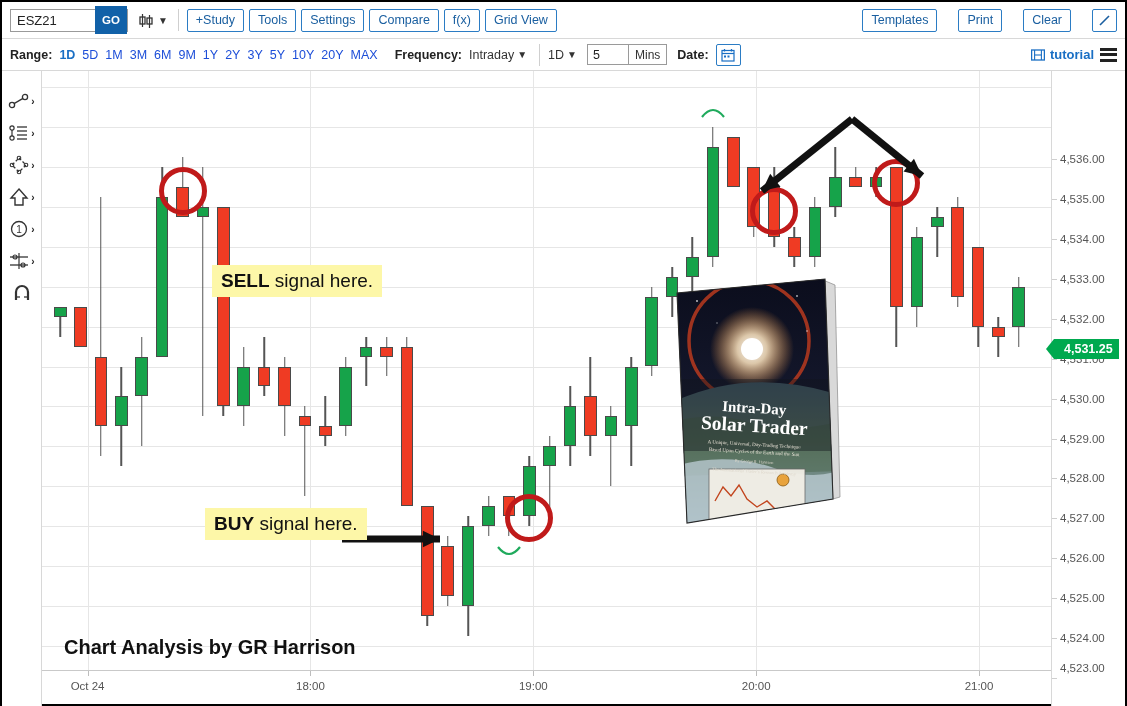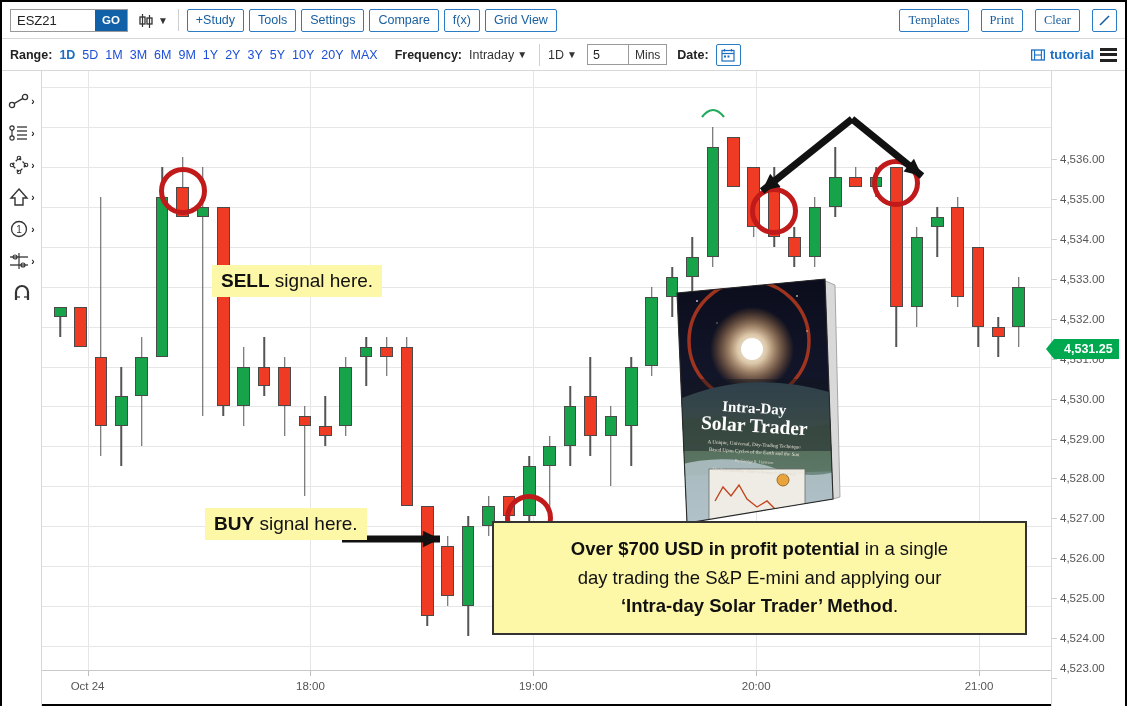--- a/index.html
+++ b/index.html
@@ -24,34 +24,34 @@
     display: flex; align-items: center;
     border: 1px solid #9a9a9a; height: 23px; margin-right: 6px;
   }
   .symbol-input {
     width: 84px; height: 21px; border: none; outline: none;
     font-size: 13px; padding-left: 6px; color: #222;
     font-family: "Liberation Sans", sans-serif; background: #fff;
   }
   .go-btn {
     background: #1161a8; color: #fff; font-size: 11.5px; font-weight: bold;
-    height: 21px; padding: 0 7px; border: none; cursor: pointer;
+    height: 28px; padding: 0 7px; border: none; cursor: pointer;
     display: flex; align-items: center; font-family: "Liberation Sans", sans-serif;
   }
   .candle-ico { display: flex; align-items: center; margin: 0 2px 0 4px; cursor: pointer; }
   .chev { font-size: 10px; color: #333; margin-left: 3px; }
   .divider-v { width: 1px; height: 22px; background: #cfcfcf; margin: 0 8px; }
   .tb-btn {
     border: 1px solid #2b7cc4; color: #1a5fa0; background: #fff;
     font-size: 12.5px; height: 23px; padding: 0 8px; margin-right: 5px;
     border-radius: 2px; cursor: pointer; display: flex; align-items: center;
     font-family: "Liberation Sans", sans-serif; white-space: nowrap;
   }
   .tb-right { margin-left: auto; display: flex; align-items: center; }
-  .tb-right .tb-btn { margin-right: 12px; font-family: Liberation Serif, serif; }
+  .tb-right .tb-btn { margin-right: 21px; }
   .pencil-btn {
     border: 1px solid #2b7cc4; width: 25px; height: 23px; background: #fff;
     display: flex; align-items: center; justify-content: center; cursor: pointer;
     border-radius: 2px; margin-right: 0;
   }
 
   
   .rangebar {
     position: relative; height: 32px; width: 100%;
     border-bottom: 1px solid #d8d8d8;
@@ -375,20 +375,21 @@
               <line x1="810" y1="48" x2="880" y2="105" stroke="#111" stroke-width="7"></line>
               <polygon points="880,105 861.5151342719537,100.60571518718935 871.9517847437436,87.788776011307" fill="#111"></polygon>
             </g>
             <g>
               <line x1="300" y1="468" x2="398" y2="468" stroke="#111" stroke-width="7"></line>
               <polygon points="398,468 380.89150505529915,476.26434514811336 380.89150505529915,459.73565485188664" fill="#111"></polygon>
             </g>
           </svg>
 
 
+        <div class="plain-note" style="left:22px; top:565px;">Chart Analysis by GR Harrison</div>
 
         <div class="note" style="left:170px; top:194px;">
           <b>SELL</b><span> signal here.</span>
         </div>
 
 
         <div class="note" style="left:163px; top:437px;">
           <b>BUY</b><span> signal here.</span>
         </div>
 
@@ -439,29 +440,20 @@
 
             <text x="97" y="142" font-size="15" font-weight="bold" fill="#fff" text-anchor="middle" font-family="Liberation Serif, serif" transform="rotate(3.4 97 142)">Intra-Day</text>
             <text x="97" y="161" font-size="19.5" font-weight="bold" fill="#fff" text-anchor="middle" font-family="Liberation Serif, serif" transform="rotate(3.4 97 161)">Solar Trader</text>
             <text x="97" y="175" font-size="5.1" fill="#e8e2d6" text-anchor="middle" font-family="Liberation Serif, serif" transform="rotate(3.4 97 175)">A Unique, Universal, Day-Trading Technique</text>
             <text x="97" y="182.5" font-size="5.1" fill="#e8e2d6" text-anchor="middle" font-family="Liberation Serif, serif" transform="rotate(3.4 97 182.5)">Based Upon Cycles of the Earth and the Sun</text>
             <text x="97" y="192" font-size="4.2" fill="#ded8cc" text-anchor="middle" font-family="Liberation Serif, serif" transform="rotate(3.4 97 192)">By George R. Harrison</text>
             <text x="97" y="202" font-size="4.6" fill="#ded8cc" text-anchor="middle" font-family="Liberation Serif, serif" transform="rotate(3.4 97 202)">The International Trader's Research Academy</text>
           </svg>
         </div>
 
-        <div class="promo" style="left:450px; top:450px; width:535px;">
-          <div>
-            <b>Over $700 USD in profit potential</b><span> in a single</span>
-          </div>
-          <div>day trading the S&amp;P E-mini and applying our</div>
-          <div>
-            <b>‘Intra-day Solar Trader’ Method</b><span>.</span>
-          </div>
-        </div>
       <div class="candle" style="left: 11.8752px; width: 12.6454px; top: 0px; height: 599px;">
             <div class="wick" style="top: 235.607px; height: 29.95px;"></div>
             <div class="body up" style="top: 235.607px; height: 9.98333px;"></div>
           </div>
           <div class="candle" style="left: 32.271px; width: 12.6454px; top: 0px; height: 599px;">
             <div class="wick" style="top: 235.607px; height: 39.9333px;"></div>
             <div class="body down" style="top: 235.607px; height: 39.9333px;"></div>
           </div>
           <div class="candle" style="left: 52.6669px; width: 12.6454px; top: 0px; height: 599px;">
             <div class="wick" style="top: 125.79px; height: 259.567px;"></div>

